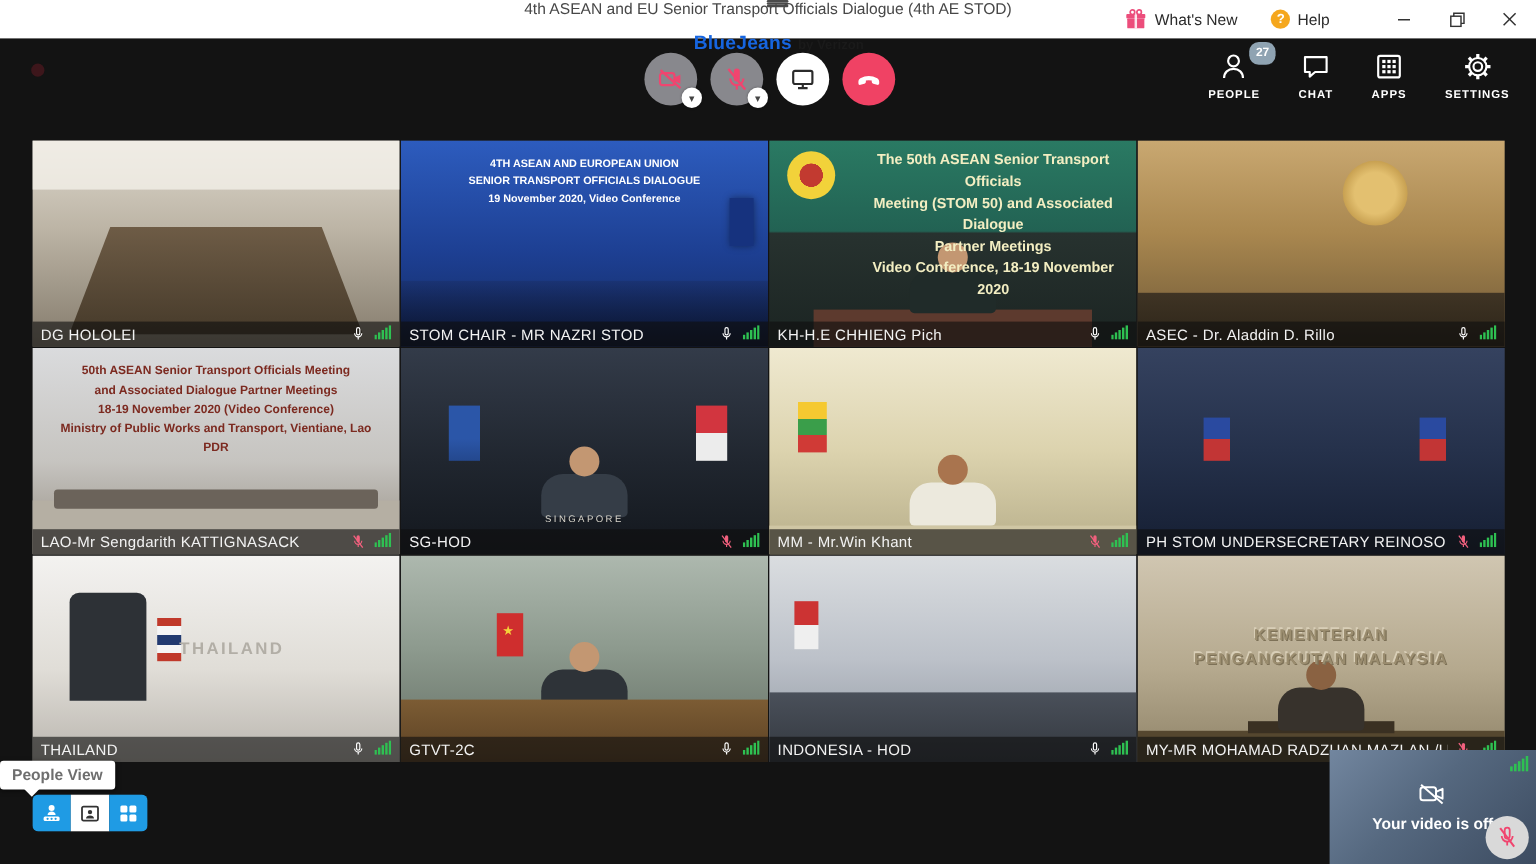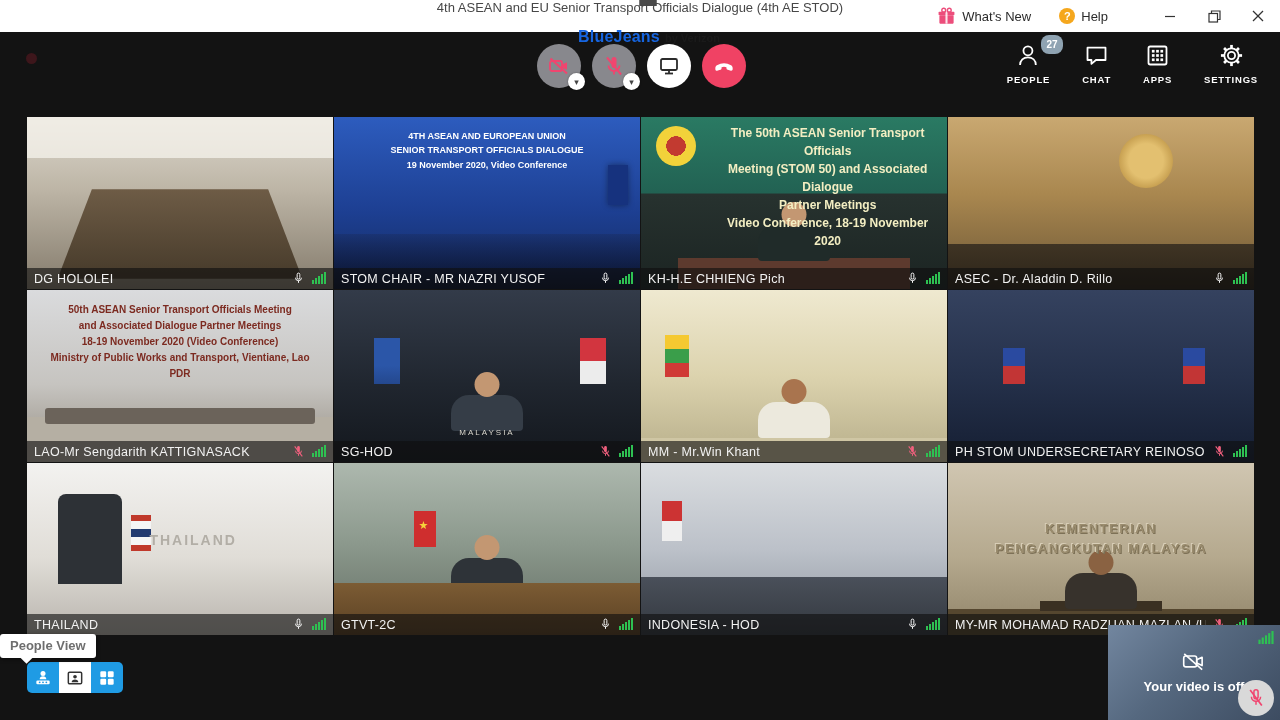--- a/index.html
+++ b/index.html
@@ -344,21 +344,21 @@
     <div class="tile s2">
       <div class="video">
         <div class="d1"></div>
           <div class="d2"></div>
 
         <div class="scene-text">4TH ASEAN AND EUROPEAN UNION
 SENIOR TRANSPORT OFFICIALS DIALOGUE
 19 November 2020, Video Conference</div>
       </div>
       <div class="namebar">
-        <span class="pname">STOM CHAIR - MR NAZRI YUSOF</span>
+        <span class="pname">STOM CHAIR - MR NAZRI STOD</span>
         <span class="micwrap">
           <svg class="mic-on" width="13" height="15" viewBox="0 0 24 26">
             <rect x="9.5" y="3" width="5" height="11" rx="2.5" fill="none" stroke="#ffffff" stroke-width="1.8"></rect>
             <path d="M6.5 11.5a5.5 5.5 0 0 0 11 0" fill="none" stroke="#ffffff" stroke-width="1.8"></path>
             <line x1="12" y1="17" x2="12" y2="21" stroke="#ffffff" stroke-width="1.8"></line>
           </svg>
 
         </span>
         <span class="sigwrap">
           <svg width="14" height="12" viewBox="0 0 14 12" fill="#2ec152">
@@ -463,21 +463,21 @@
           </svg>
         </span>
       </div>
     </div>
 
     <div class="tile s6 muted">
       <div class="video">
         <div class="d1"></div>
           <div class="d2"></div>
         <div class="person"></div>
-        <div class="scene-text">MALAYSIA</div>
+        <div class="scene-text">SINGAPORE</div>
       </div>
       <div class="namebar">
         <span class="pname">SG-HOD</span>
         <span class="micwrap">
 
           <svg class="mic-off" width="13" height="15" viewBox="0 0 24 26">
             <rect x="9.5" y="3" width="5" height="11" rx="2.5" fill="#f2607e"></rect>
             <path d="M6.5 11.5a5.5 5.5 0 0 0 11 0" fill="none" stroke="#f2607e" stroke-width="1.8"></path>
             <line x1="12" y1="17" x2="12" y2="21" stroke="#f2607e" stroke-width="1.8"></line>
             <line x1="5" y1="3.5" x2="19" y2="22" stroke="#f2607e" stroke-width="2"></line>

